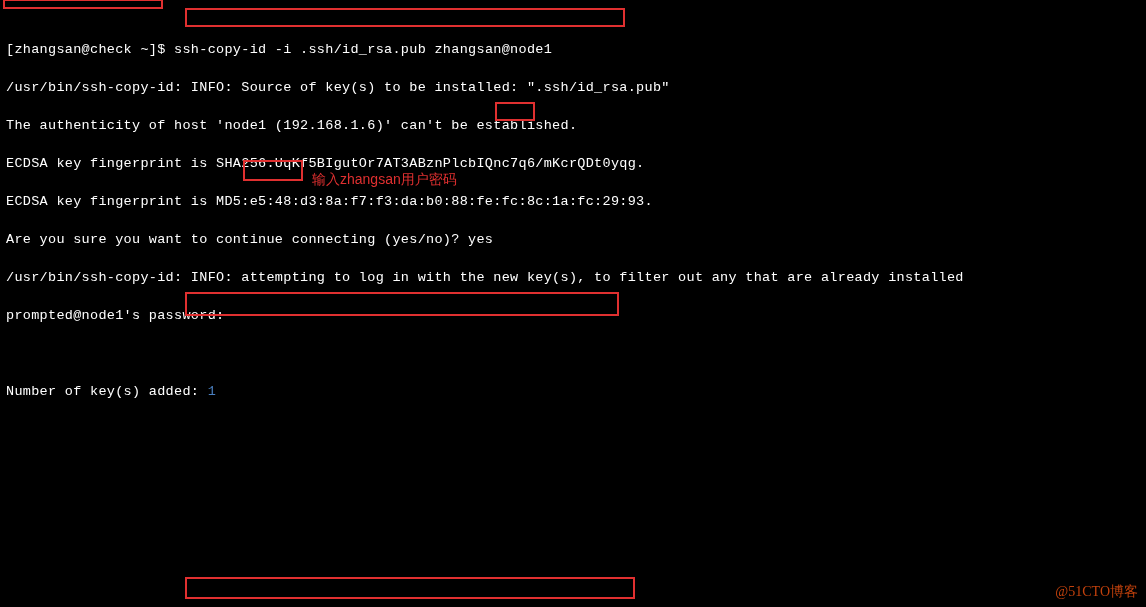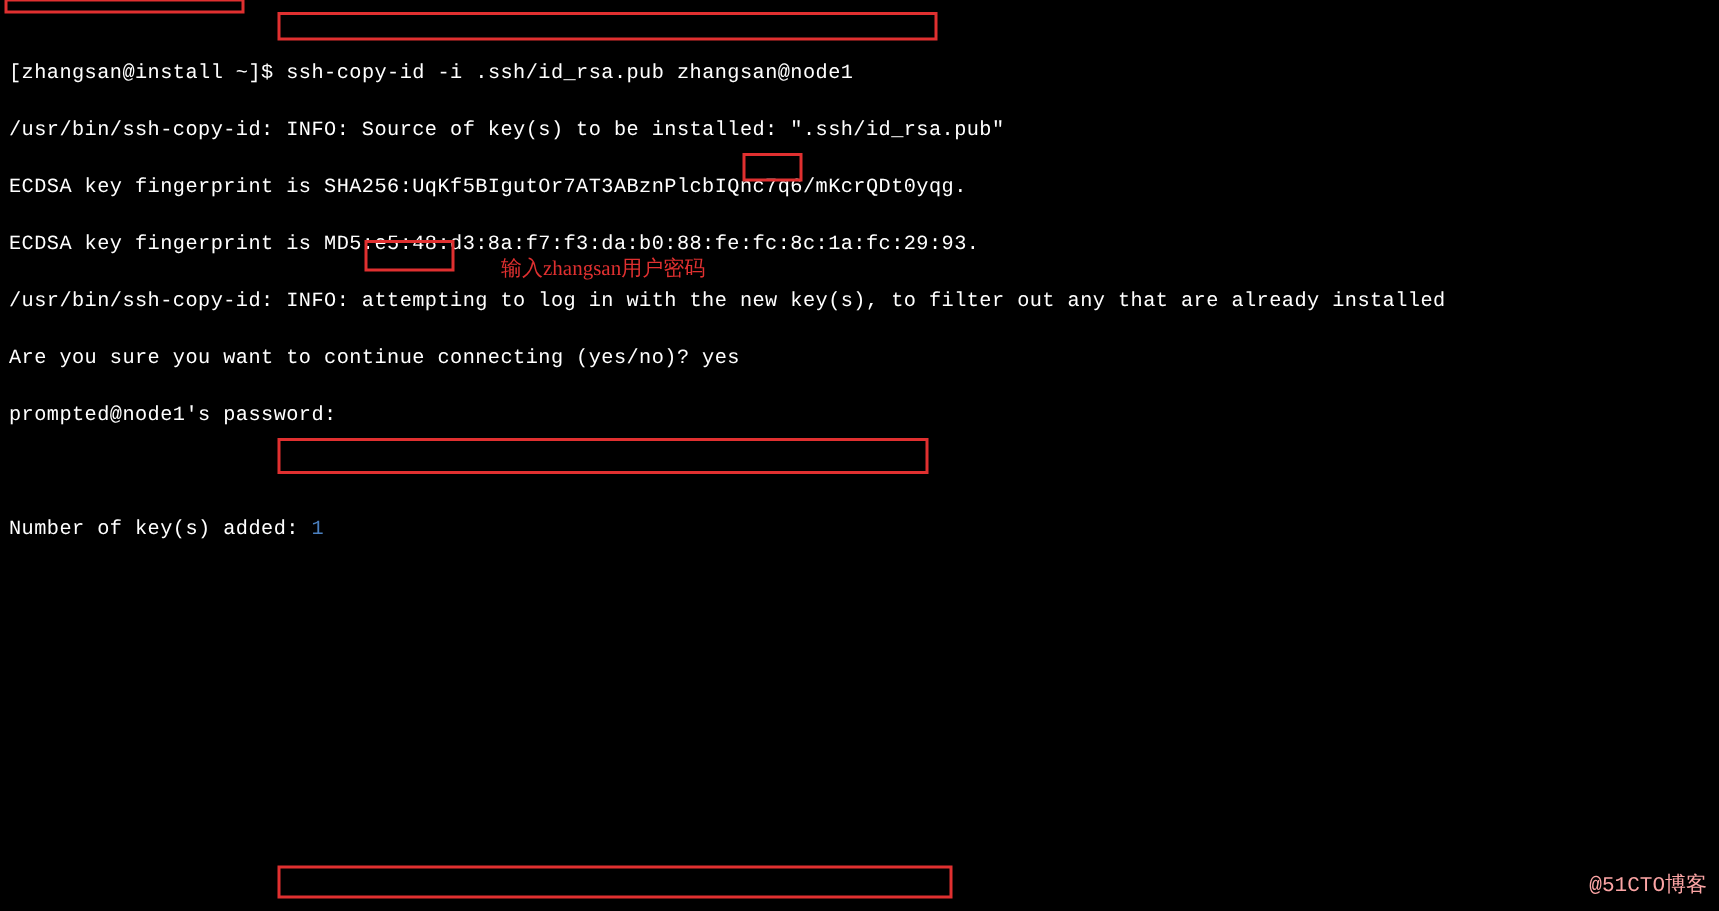--- a/index.html
+++ b/index.html
@@ -58,24 +58,24 @@
       border: 2px solid #e03030;
       top: 160px;
       left: 243px;
       width: 60px;
       height: 21px;
       pointer-events: none;
     }
     .redtext {
       position: absolute;
       color: #e03030;
-      font-family: Liberation Serif, serif;
+      font-family: Liberation Sans, sans-serif;
       font-size: 14px;
       top: 170px;
-      left: 334px;
+      left: 312px;
     }
     .boxred4 {
       position: absolute;
       border: 2px solid #e03030;
       top: 292px;
       left: 185px;
       width: 434px;
       height: 24px;
       pointer-events: none;
     }
@@ -85,39 +85,40 @@
       top: 577px;
       left: 185px;
       width: 450px;
       height: 22px;
       pointer-events: none;
     }
     .watermark {
       position: absolute;
       right: 8px;
       bottom: 6px;
-      color: #fca5a5;
-      font-family: Liberation Mono, monospace;
+      color: #c2410c;
+      font-family: Liberation Serif, serif;
       font-size: 14px;
     }
     .line {
       display: block;
     }
   </style>
 </head>
 <body>
 
 <div class="term">
 <div class="boxred1b"></div>
-<span class="line"><span>[zhangsan@install ~]$ </span><span>ssh-copy-id -i .ssh/id_rsa.pub zhangsan@node1</span></span>
+<span class="line"><span>[zhangsan@check ~]$ </span><span>ssh-copy-id -i .ssh/id_rsa.pub zhangsan@node1</span></span>
 <span class="line">/usr/bin/ssh-copy-id: INFO: Source of key(s) to be installed: ".ssh/id_rsa.pub"</span>
+<span class="line">The authenticity of host 'node1 (192.168.1.6)' can't be established.</span>
 <span class="line">ECDSA key fingerprint is SHA256:UqKf5BIgutOr7AT3ABznPlcbIQnc7q6/mKcrQDt0yqg.</span>
 <span class="line">ECDSA key fingerprint is MD5:e5:48:d3:8a:f7:f3:da:b0:88:fe:fc:8c:1a:fc:29:93.</span>
+<span class="line">Are you sure you want to continue connecting (yes/no)? yes</span>
 <span class="line">/usr/bin/ssh-copy-id: INFO: attempting to log in with the new key(s), to filter out any that are already installed</span>
-<span class="line">Are you sure you want to continue connecting (yes/no)? yes</span>
 <span class="line">prompted@node1's password: </span>
 <span class="line"> </span>
 <span class="line"><span>Number of key(s) added: </span><span class="blue">1</span></span>
 <span class="line"> </span>
 <span class="line"> </span>
 
 
 
 
 

